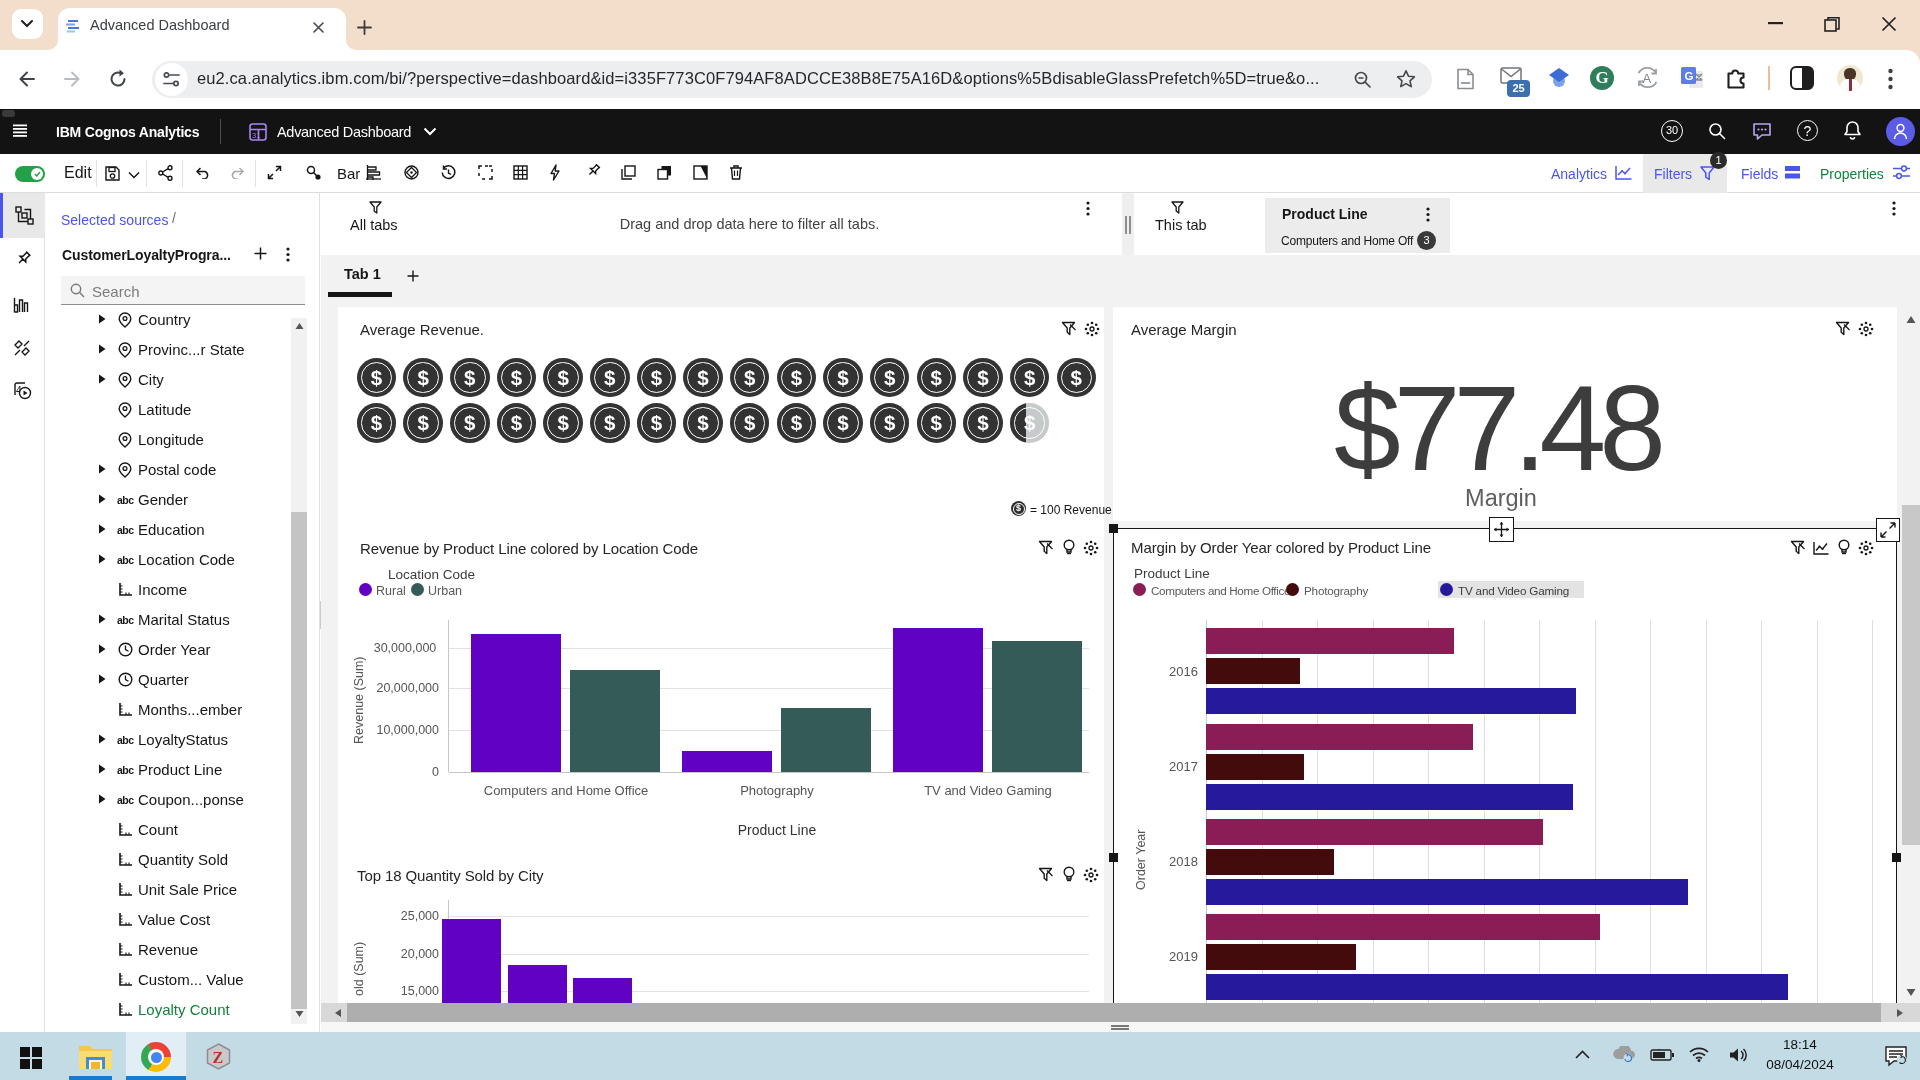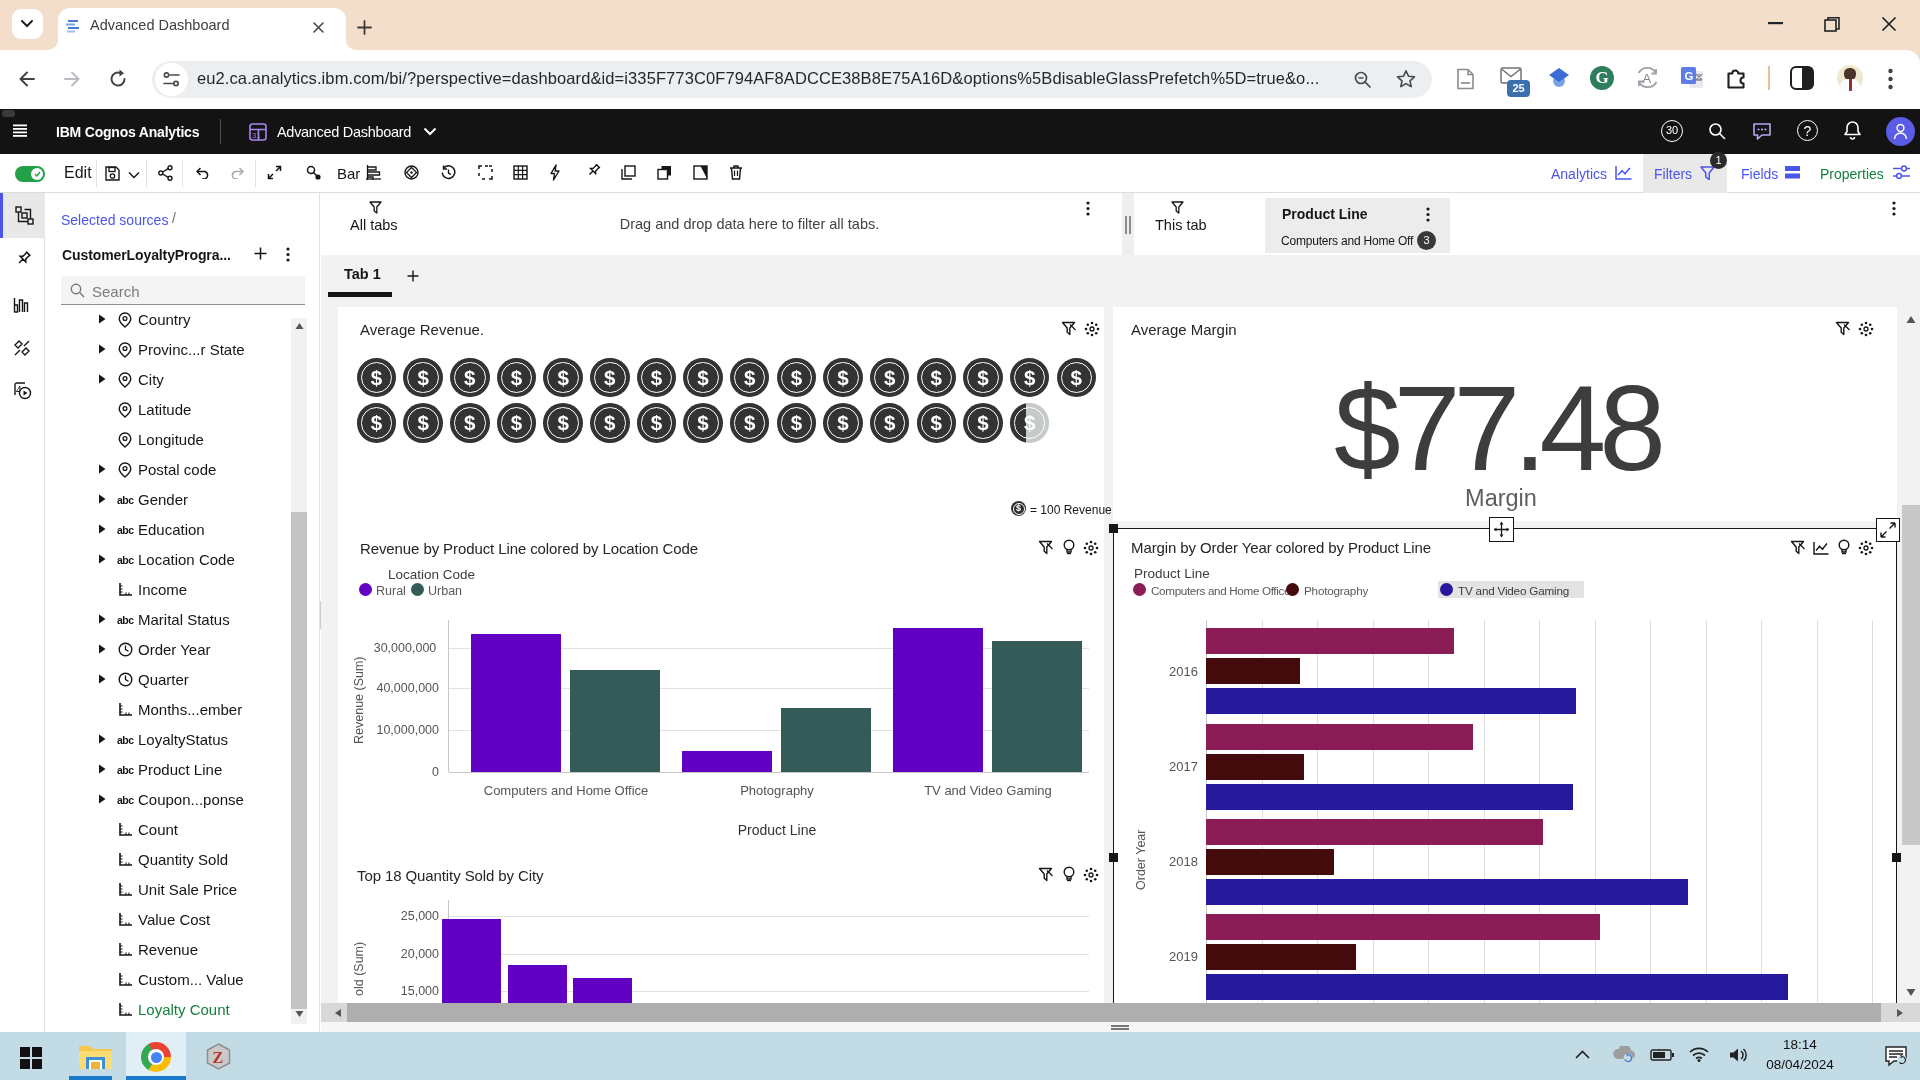--- a/index.html
+++ b/index.html
@@ -727,21 +727,21 @@
     </svg>
 
 <div class="abs" style="left:388px;top:567px;font-size:13.5px;color:#3d3d3d">Location Code</div>
 <div class="abs" style="left:359px;top:583px;width:13px;height:13px;border-radius:50%;background:#6101c4"></div>
 <div class="abs" style="left:376px;top:584px;font-size:12.5px;color:#595959">Rural</div>
 <div class="abs" style="left:411px;top:583px;width:13px;height:13px;border-radius:50%;background:#355b59"></div>
 <div class="abs" style="left:428px;top:584px;font-size:12.5px;color:#595959">Urban</div>
 <div class="abs" style="left:352px;top:640px;width:14px;height:120px;writing-mode:vertical-rl;transform:rotate(180deg);font-size:12.5px;color:#555;text-align:center">Revenue (Sum)</div>
 <div class="abs" style="left:371px;top:641px;width:68px;font-size:12.5px;color:#555;text-align:center">30,000,000</div>
 <div class="abs" style="left:449px;top:648px;width:640px;height:1px;background:#e2e2e2"></div>
-<div class="abs" style="left:371px;top:681px;width:68px;font-size:12.5px;color:#555;text-align:right">40,000,000</div>
+<div class="abs" style="left:371px;top:681px;width:68px;font-size:12.5px;color:#555;text-align:right">20,000,000</div>
 <div class="abs" style="left:449px;top:688px;width:640px;height:1px;background:#e2e2e2"></div>
 <div class="abs" style="left:371px;top:722.5px;width:68px;font-size:12.5px;color:#555;text-align:right">10,000,000</div>
 <div class="abs" style="left:449px;top:729.5px;width:640px;height:1px;background:#e2e2e2"></div>
 <div class="abs" style="left:425px;top:764.5px;width:14px;font-size:12.5px;color:#555;text-align:right">0</div>
 <div class="abs" style="left:449px;top:771.5px;width:640px;height:1px;background:#c6c6c6"></div>
 <div class="abs" style="left:448px;top:620px;width:1px;height:152px;background:#c6c6c6"></div>
 <div class="abs" style="left:471px;top:634px;width:90px;height:137.5px;background:#6101c4"></div>
 <div class="abs" style="left:570px;top:670px;width:90px;height:101.5px;background:#355b59"></div>
 <div class="abs" style="left:682px;top:750.5px;width:90px;height:21.0px;background:#6101c4"></div>
 <div class="abs" style="left:781px;top:708px;width:90px;height:63.5px;background:#355b59"></div>

